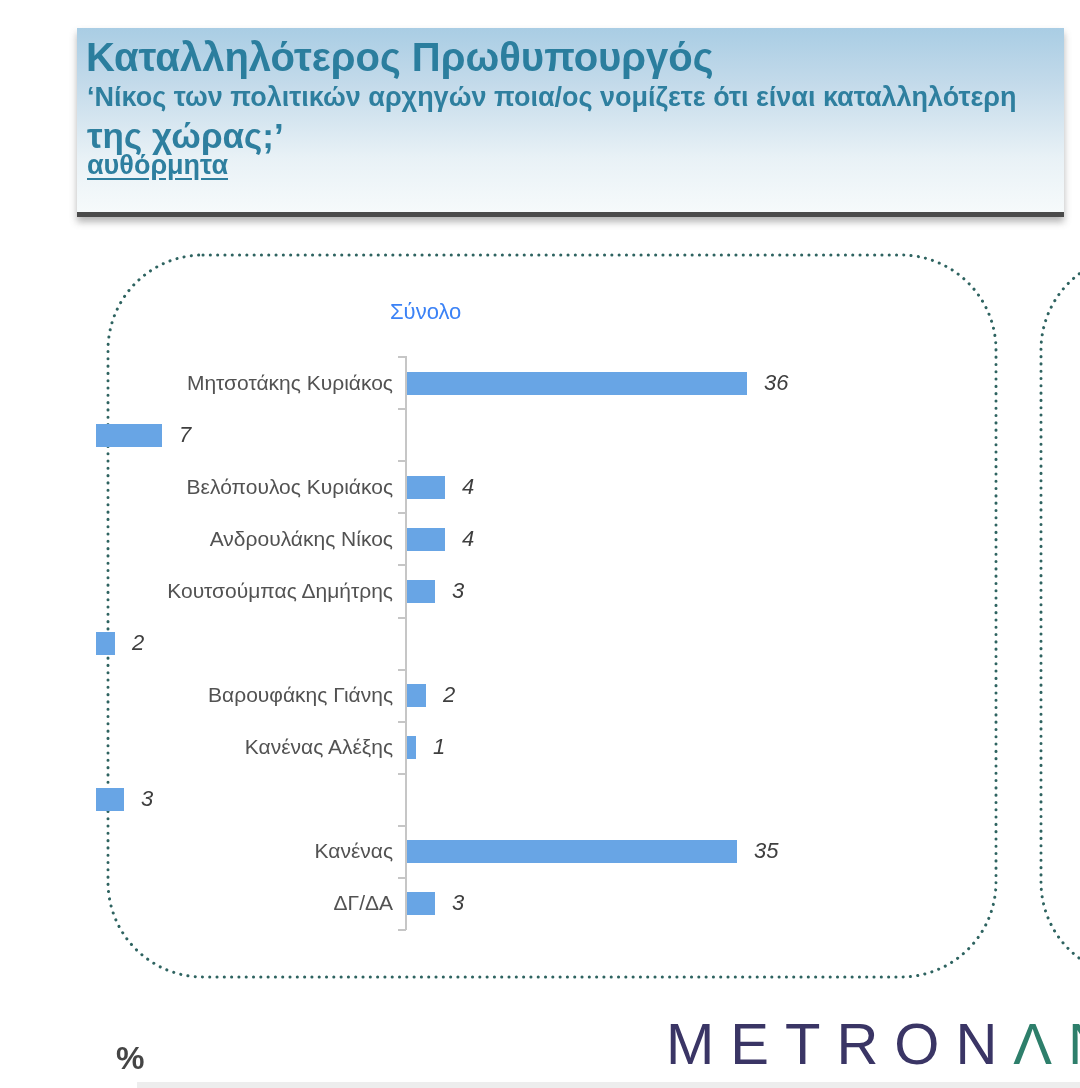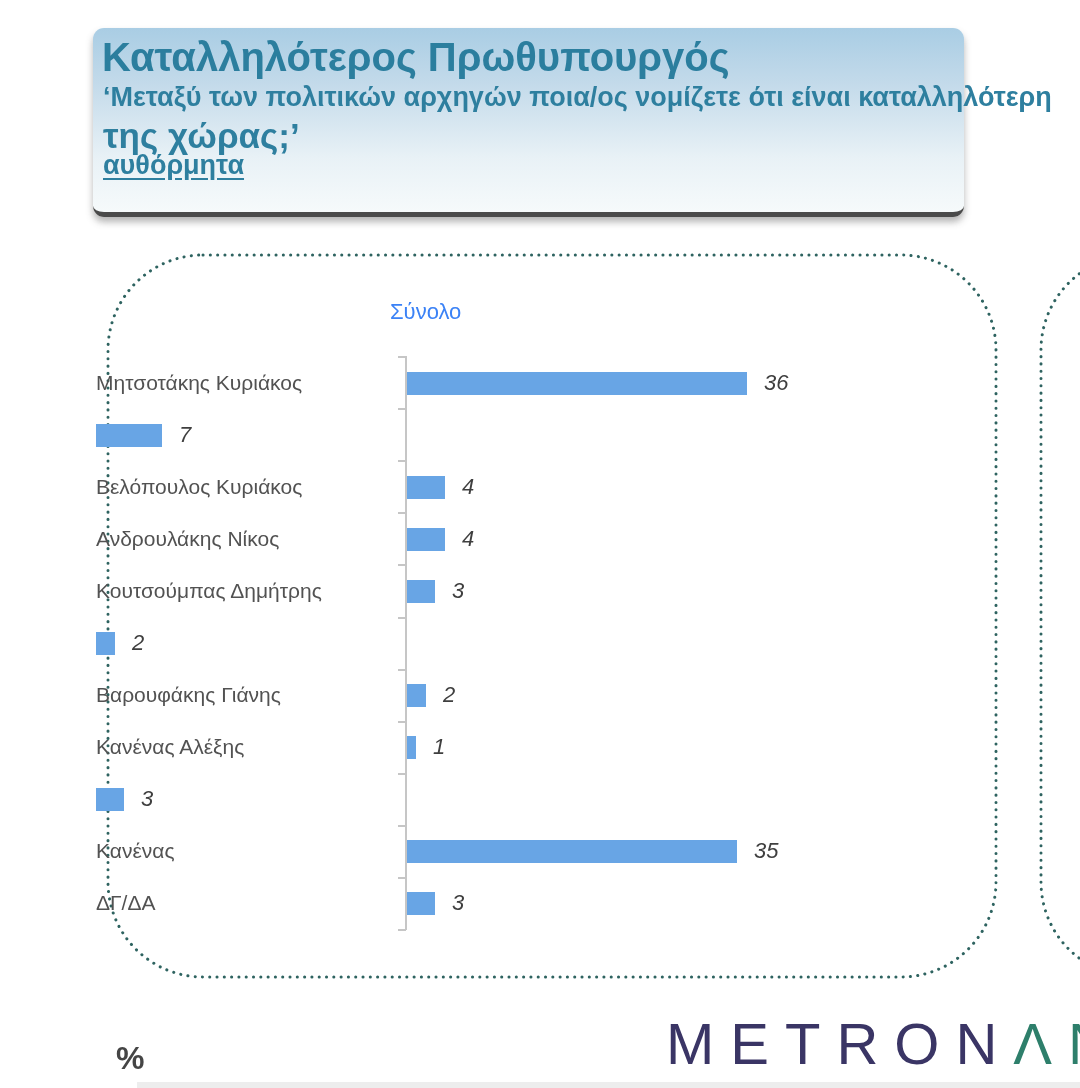--- a/index.html
+++ b/index.html
@@ -14,28 +14,27 @@
   .stage {
     position: relative;
     width: 1080px;
     height: 1088px;
     background: #ffffff;
     overflow: hidden;
   }
   
   .header-panel {
     position: absolute;
-    left: 93px;
+    left: 77px;
     top: 28px;
-    width: 871px;
+    width: 987px;
     height: 184px;
     background: linear-gradient(180deg, #a9cde4 0%, #c3daea 30%, #e8f1f6 70%, #f6fafb 100%);
     border-bottom: 5px solid #4a4a4a;
     box-shadow: 0 5px 7px rgba(90,90,90,0.45);
-    border-radius: 11px;
   }
   .header-title {
     position: absolute;
     left: 9px;
     top: 7px;
     font-size: 40px;
     font-weight: bold;
     color: #2b7e9e;
     white-space: nowrap;
     letter-spacing: 0px;
@@ -104,21 +103,21 @@
   }
   .chart-row {
     height: 52px;
     display: flex;
     align-items: center;
   }
   .row-label {
     width: 311px;
     padding-right: 14px;
     box-sizing: border-box;
-    text-align: left;
+    text-align: right;
     font-size: 21px;
     color: #525252;
     white-space: nowrap;
     flex: 0 0 auto;
   }
   .row-bar {
     height: 23px;
     flex: 0 0 auto;
   }
   .row-value {
@@ -157,21 +156,21 @@
   }
   .logo .logo-green { color: #2e7f6b; }
 </style>
 </head>
 <body>
 
 <div class="stage">
 
   <div class="header-panel">
     <div class="header-title">Καταλληλότερος Πρωθυπουργός</div>
-    <div class="header-sub1">‘Μεταξύ των πολιτικών αρχηγών ποια/ος νομίζετε ότι είναι καταλληλότερη</div>
+    <div class="header-sub1">‘Νίκος των πολιτικών αρχηγών ποια/ος νομίζετε ότι είναι καταλληλότερη</div>
     <div class="header-sub2">της χώρας;’</div>
     <div class="header-note">αυθόρμητα</div>
   </div>
 
   <svg class="dotted-box-svg" style="left:106px; top:253px;" width="892" height="726">
     <rect x="2" y="2" width="888" height="722" rx="95" ry="95" fill="none" stroke="#2e6360" stroke-width="3" stroke-dasharray="0.1 7.2" stroke-linecap="round"></rect>
   </svg>
 
   <svg class="dotted-box-svg" style="left:1039px; top:253px;" width="300" height="726">
     <rect x="2" y="2" width="500" height="722" rx="95" ry="95" fill="none" stroke="#2e6360" stroke-width="3" stroke-dasharray="0.1 7.2" stroke-linecap="round"></rect>

